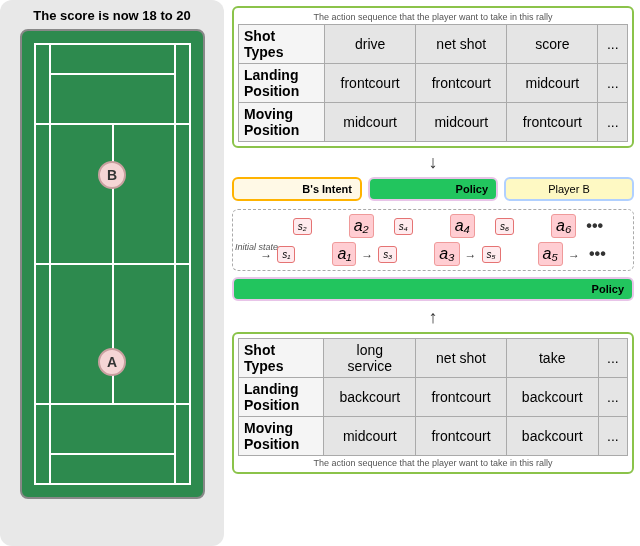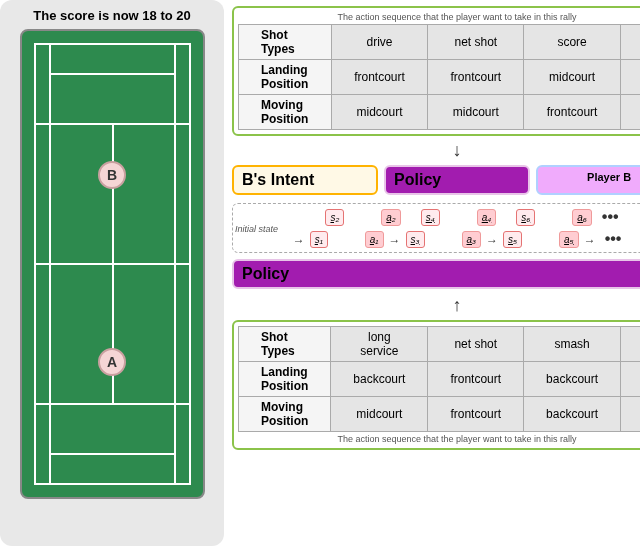--- a/index.html
+++ b/index.html
@@ -155,23 +155,23 @@
       color: #555;
       text-align: center;
       margin-bottom: 2px;
     }
     table {
       width: 100%;
       border-collapse: collapse;
     }
     th, td {
       border: 1px solid #aaa;
-      padding: 3px 22px;
+      padding: 3px 5px;
       text-align: center;
-      font-size: 12px;
+      font-size: 14px;
     }
     th {
       background: #f5f5f5;
       font-weight: bold;
       text-align: left;
       white-space: nowrap;
     }
     td {
       background: #e5e5e5;
     }
@@ -182,42 +182,42 @@
       width: 100%;
       gap: 6px;
       justify-content: space-between;
       margin-bottom: 2px;
     }
     .intent-box {
       border: 2px solid #ffb300;
       border-radius: 6px;
       background: #fff9e6;
       padding: 4px 8px;
-      font-size: 16px;
-      font-weight: bold;
-      text-align: left;
+      font-size: 11px;
+      font-weight: bold;
+      text-align: right;
       flex: 1;
     }
     .policy-box {
       border: 2px solid #e8c4e8;
       border-radius: 6px;
-      background: #a21caf;
+      background: #22c55e;
       padding: 4px 8px;
-      font-size: 16px;
-      font-weight: bold;
-      text-align: left;
+      font-size: 11px;
+      font-weight: bold;
+      text-align: right;
       flex: 1;
     }
     .player-box {
       border: 2px solid #b0d0ff;
       border-radius: 6px;
-      background: #f0abfc;
+      background: #fef9c3;
       padding: 4px 8px;
       font-size: 11px;
-      font-weight: bold;
+      font-weight: normal;
       text-align: center;
       flex: 1;
     }
     .state-row-top {
       display: flex;
       flex-direction: row;
       align-items: center;
       justify-content: center;
       gap: 2px;
       margin-bottom: 4px;
@@ -237,21 +237,21 @@
       padding: 2px 4px;
       font-size: 10px;
       font-style: italic;
       white-space: nowrap;
     }
     .action-node {
       border: 1.5px solid #ef9a9a;
       background: #ffcdd2;
       border-radius: 3px;
       padding: 2px 4px;
-      font-size: 10px;
+      font-size: 16px;
       font-style: italic;
       white-space: nowrap;
       margin-left: 36px;
     }
     .dots {
       font-size: 16px;
       font-weight: bold;
       color: #333;
       margin-left: 4px;
     }
@@ -269,21 +269,20 @@
       padding: 4px;
       position: relative;
       margin: 2px 0;
     }
 
     .node-pair {
       display: flex;
       flex-direction: row;
       gap: 1px;
       align-items: center;
-      text-decoration: underline;
     }
   </style>
 </head>
 <body>
 
 <div class="left-panel">
   <div class="score-text">The score is now 18 to 20</div>
   <div class="court-container">
     <div class="court-inner"></div>
     <div class="court-center-h"></div>
@@ -395,21 +394,21 @@
     <span style="font-size:18px; font-weight:bold; color:#333;">↑</span>
   </div>
 
   <div class="action-table-container">
     <table>
       <tbody>
         <tr>
           <th>Shot<br>Types</th>
           <td>long<br>service</td>
           <td>net shot</td>
-          <td>smash</td>
+          <td>take</td>
           <td>...</td>
         </tr>
         <tr>
           <th>Landing<br>Position</th>
           <td>backcourt</td>
           <td>frontcourt</td>
           <td>backcourt</td>
           <td>...</td>
         </tr>
         <tr>

